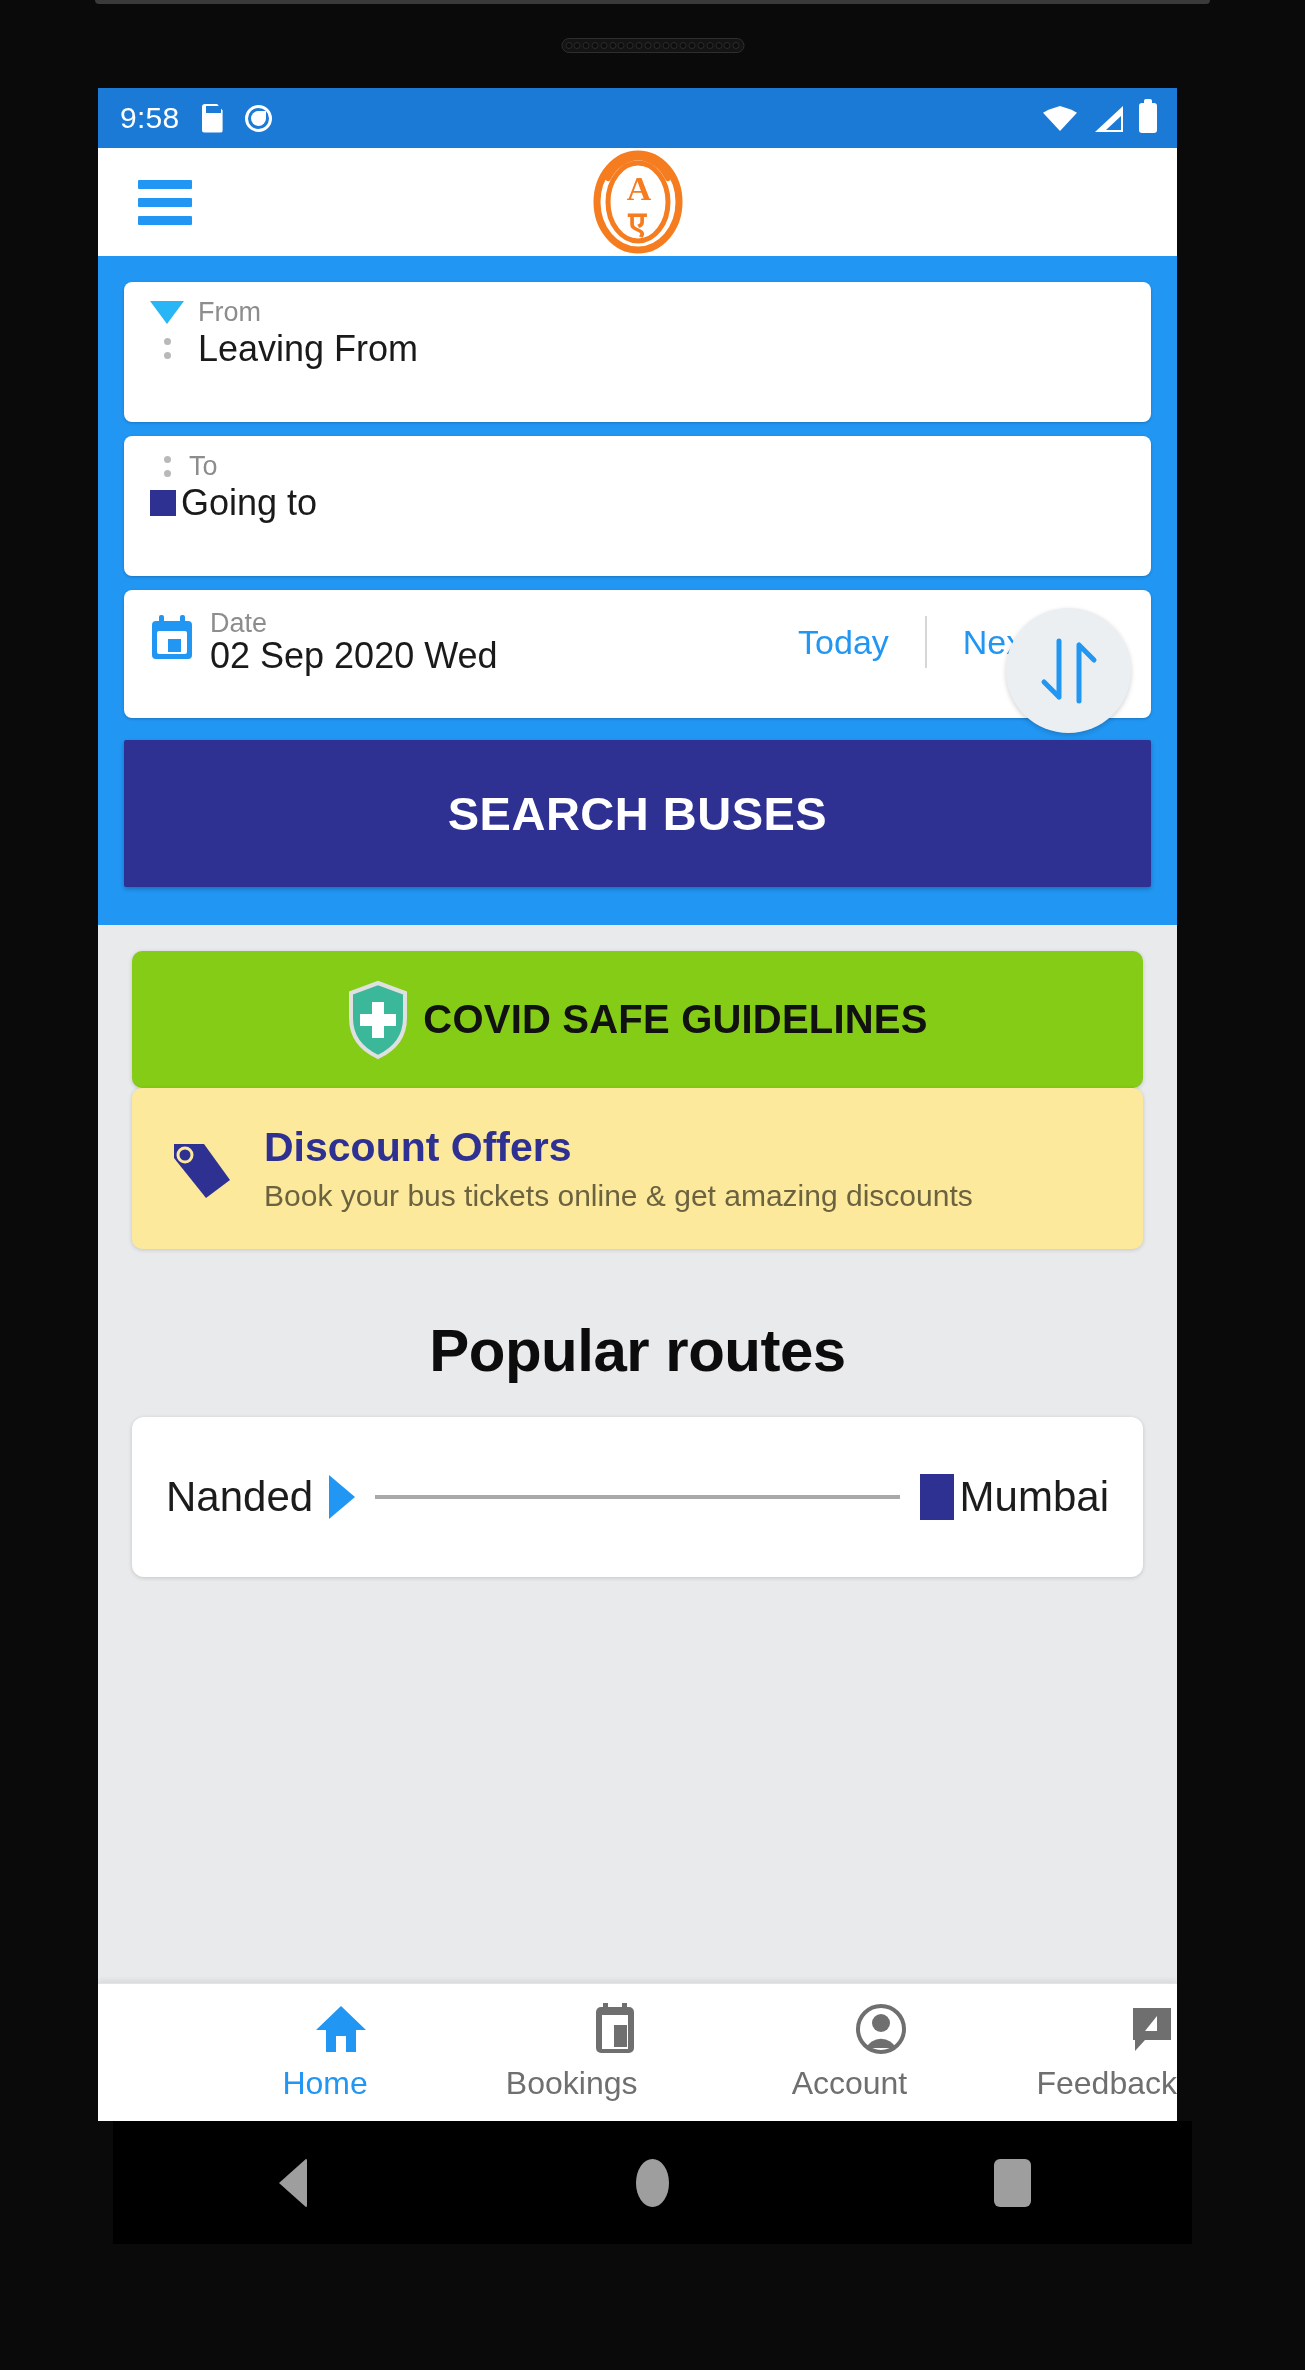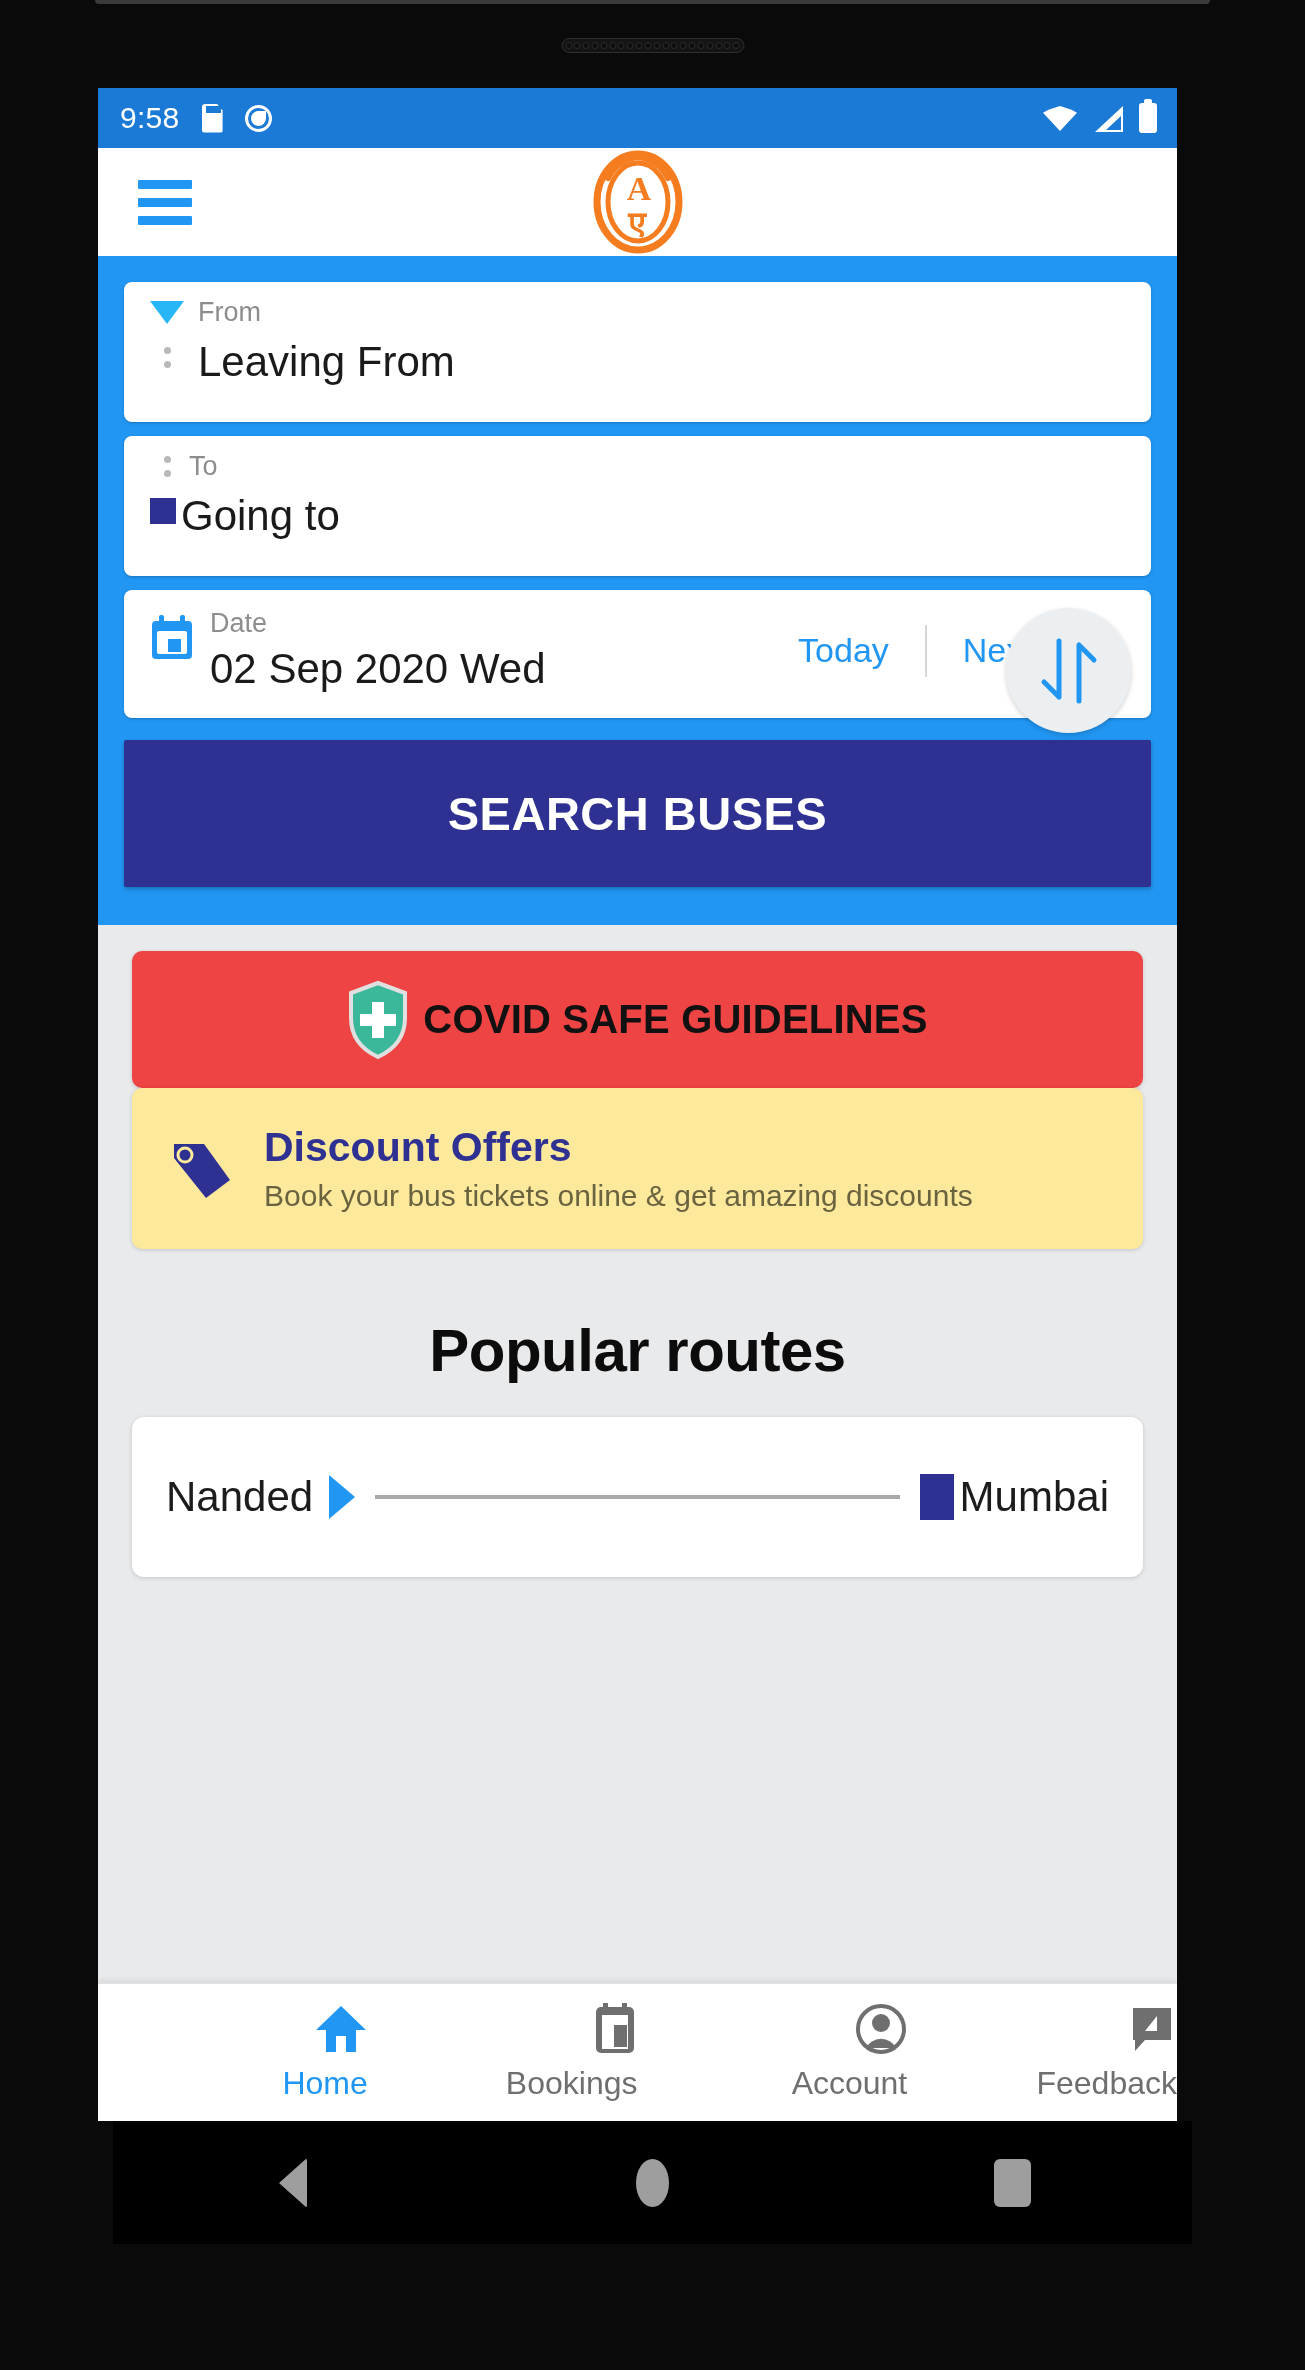--- a/index.html
+++ b/index.html
@@ -112,21 +112,21 @@
     background:#fff; border-radius: 8px;
     box-shadow: 0 1px 3px rgba(0,0,0,.22);
     padding: 17px 26px 22px 26px;
     position: relative; z-index: 1;
   }
   #from-card { min-height: 140px; }
   #to-card { min-height: 140px; margin-top: 14px; }
   #date-card { margin-top: 14px; min-height: 128px; padding-top: 20px; }
 
   .field-label { font-size: 27px; color: #8d8d8d; line-height: 1; }
-  .field-value { font-size: 42px; color: #1a1a1a; line-height: 1.05; margin-top: 10px; }
+  .field-value { font-size: 36px; color: #1a1a1a; line-height: 1.05; }
 
   .from-row { display:flex; align-items:center; gap: 14px; }
   .to-row    { display:flex; align-items:center; gap: 5px; }
   .marker-tri {
     width: 0; height: 0; border-left: 17px solid transparent;
     border-right: 17px solid transparent; border-top: 23px solid #29b6f6;
     flex: 0 0 auto;
   }
   .marker-sq { width: 26px; height: 26px; background:#2f3192; flex:0 0 auto; }
   .dots { width: 34px; display:flex; flex-direction:column; align-items:center; gap: 7px; flex:0 0 auto; }
@@ -158,21 +158,21 @@
     cursor: pointer;
   }
 
   
   #content {
     flex: 1 1 auto; background: #e9eaec;
     padding: 26px 34px 0 34px;
     overflow: hidden;
   }
   #covid-card {
-    background:#ef4444; border-radius: 10px;
+    background:#84cc16; border-radius: 10px;
     box-shadow: 0 1px 4px rgba(0,0,0,.16);
     height: 137px; display:flex; align-items:center; justify-content:center; gap: 14px;
   }
   #covid-label { font-size: 40px; font-weight: bold; color:#111; letter-spacing: .2px; }
 
   .section-title {
     text-align:center; font-size: 60px; font-weight: bold; color:#0c0c0c;
     margin: 67px 0 32px 0; letter-spacing: -.5px;
   }
 

